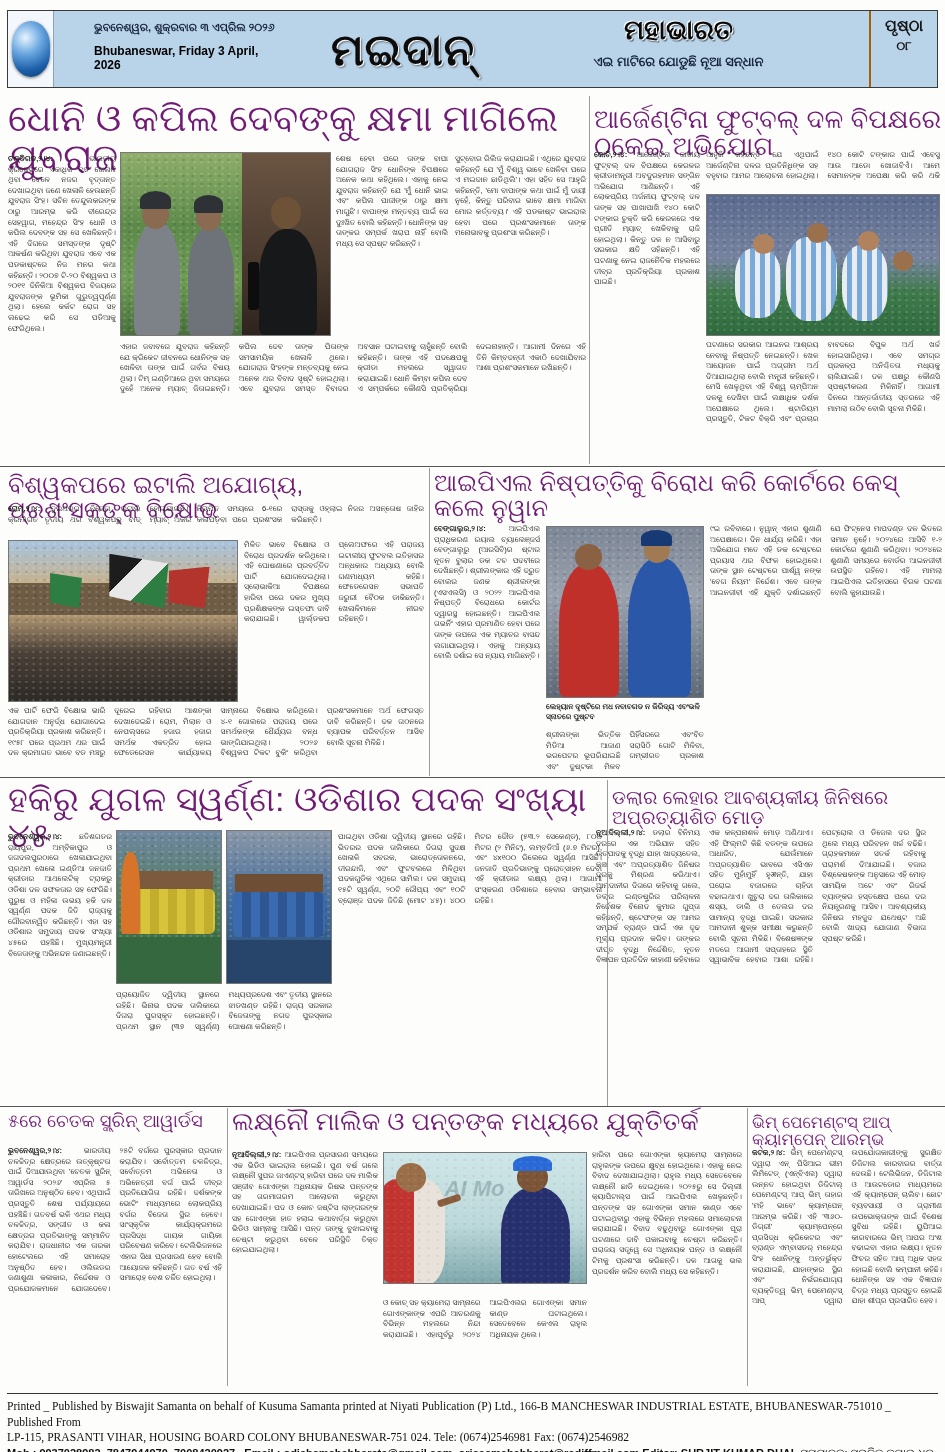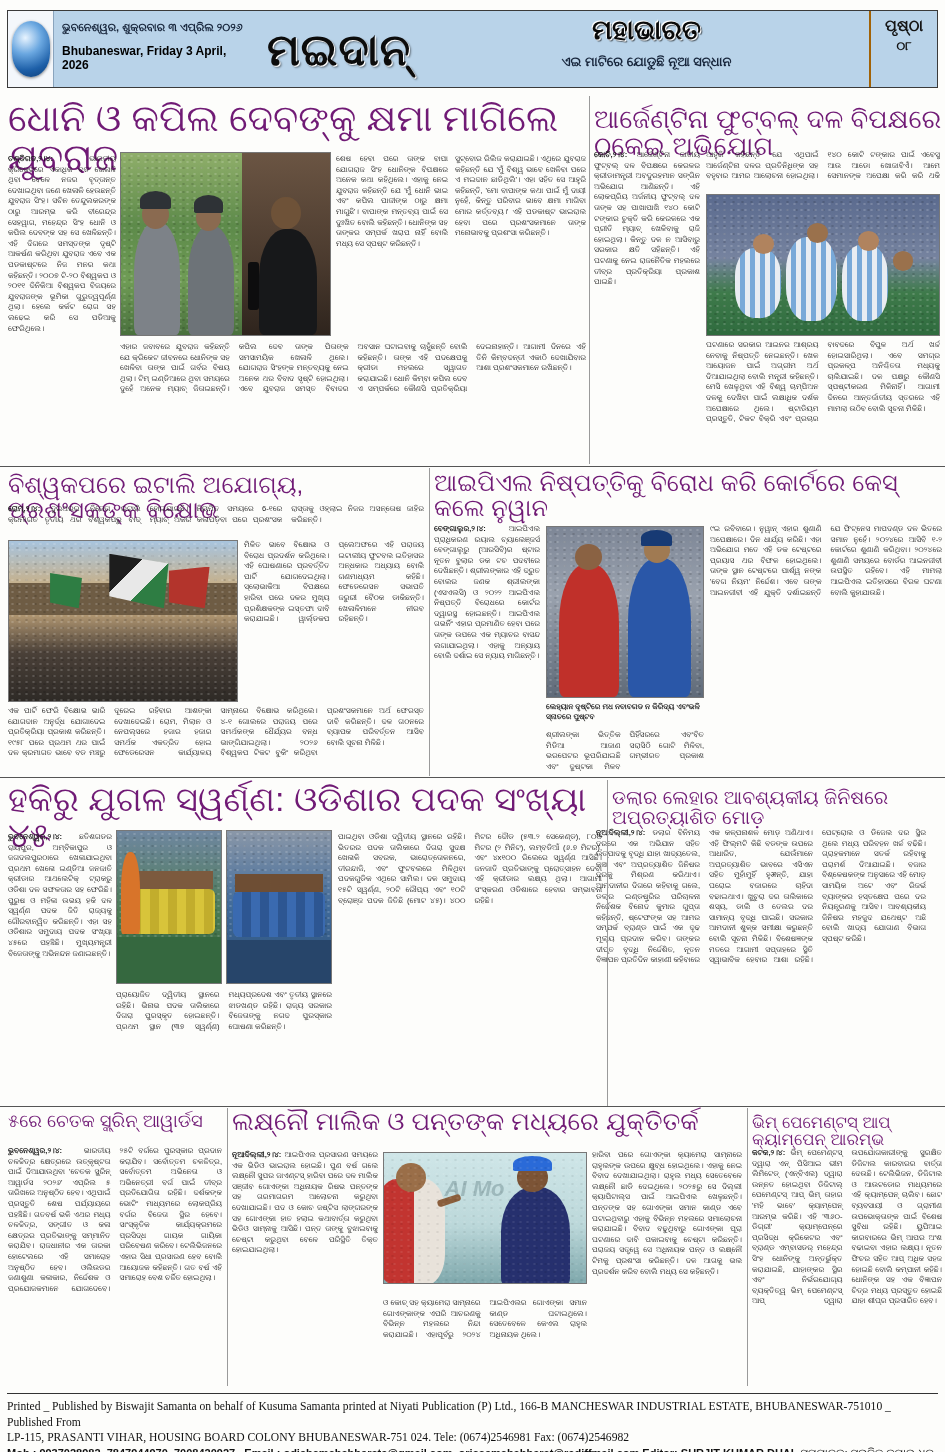--- a/index.html
+++ b/index.html
@@ -5,21 +5,21 @@
   * { margin:0; padding:0; box-sizing:border-box; }
   html,body { background:#e8e8e4; }
   .page {
     position:relative; width:945px; height:1452px; margin:0 auto;
     background:#fdfdfb; overflow:hidden;
     font-family:"Liberation Sans", sans-serif; color:#141414;
   }
   
   .masthead-band {
     position:absolute; left:7px; top:10px; width:931px; height:78px;
-    background:#b9d3e9; border:1.5px solid #3a3a3a; display:flex;
+    background:#b9d3e9; border:1.5px solid #3a3a3a; display:flex;gap:32px;
   }
   .globe-box {
     width:46px; height:100%; background:#f4f7fb; border-right:1px solid #8aa4bd;
     display:flex; align-items:center; justify-content:center;
   }
   .globe {
     width:38px; height:56px; border-radius:50% / 42%;
     background:radial-gradient(circle at 35% 30%, #e8f4ff 0%, #6aa7e0 35%, #1d5fa8 70%, #0d3c74 100%);
     box-shadow:0 1px 3px rgba(0,0,0,.5);
   }

